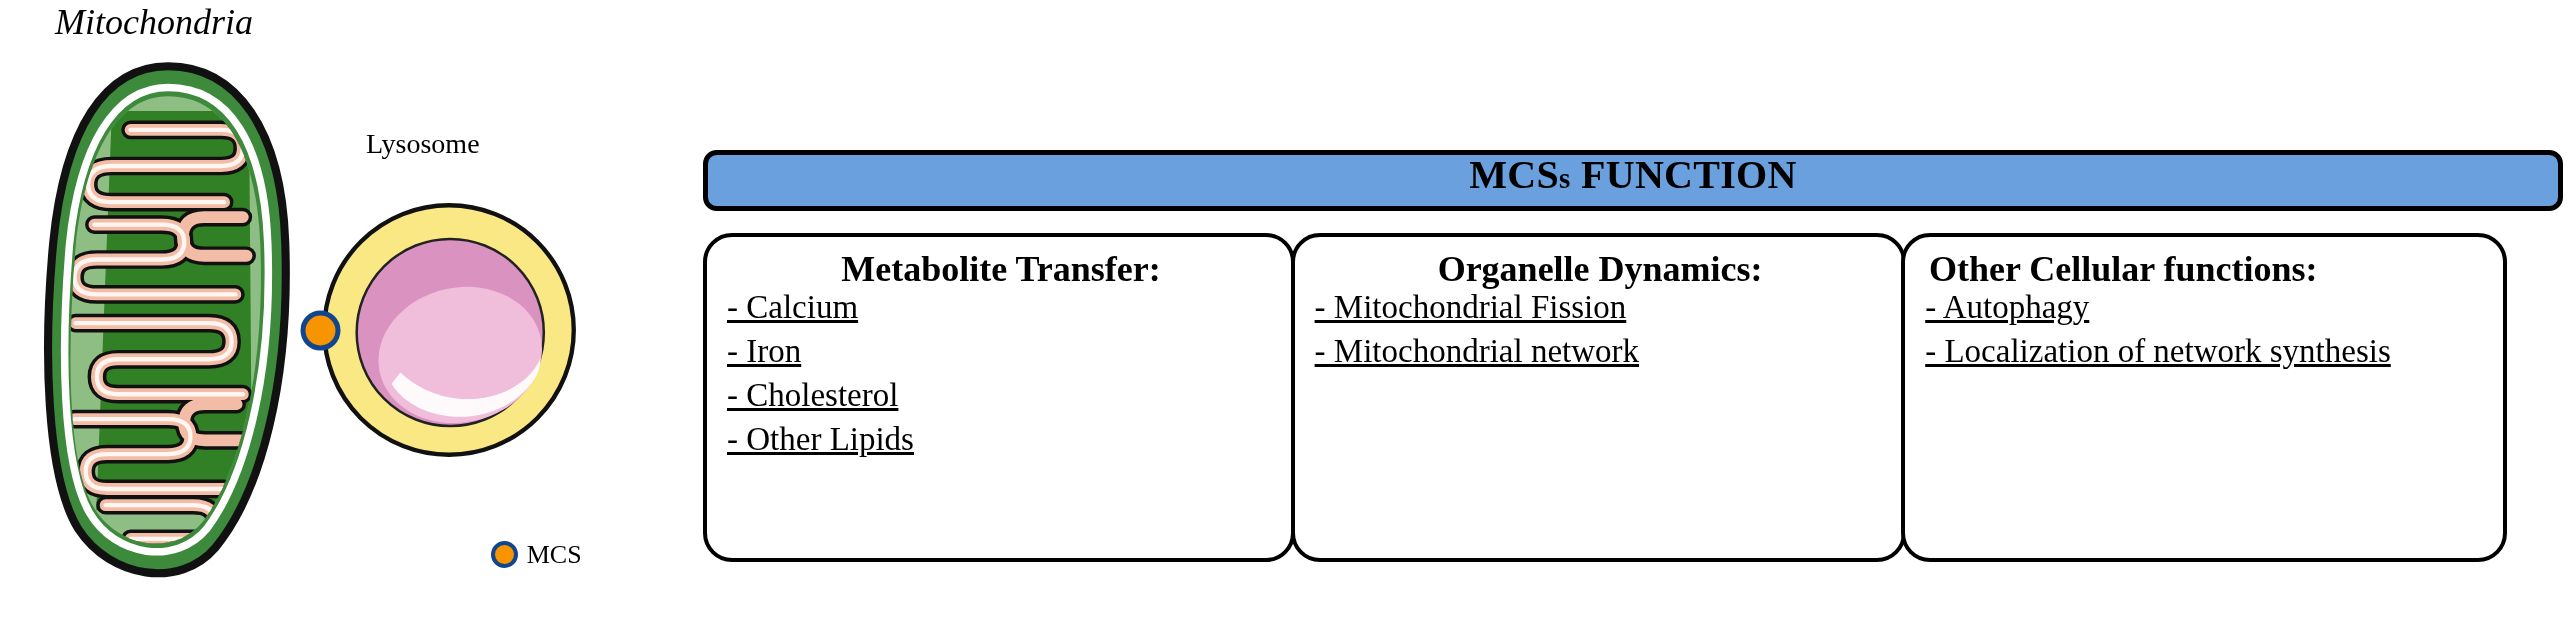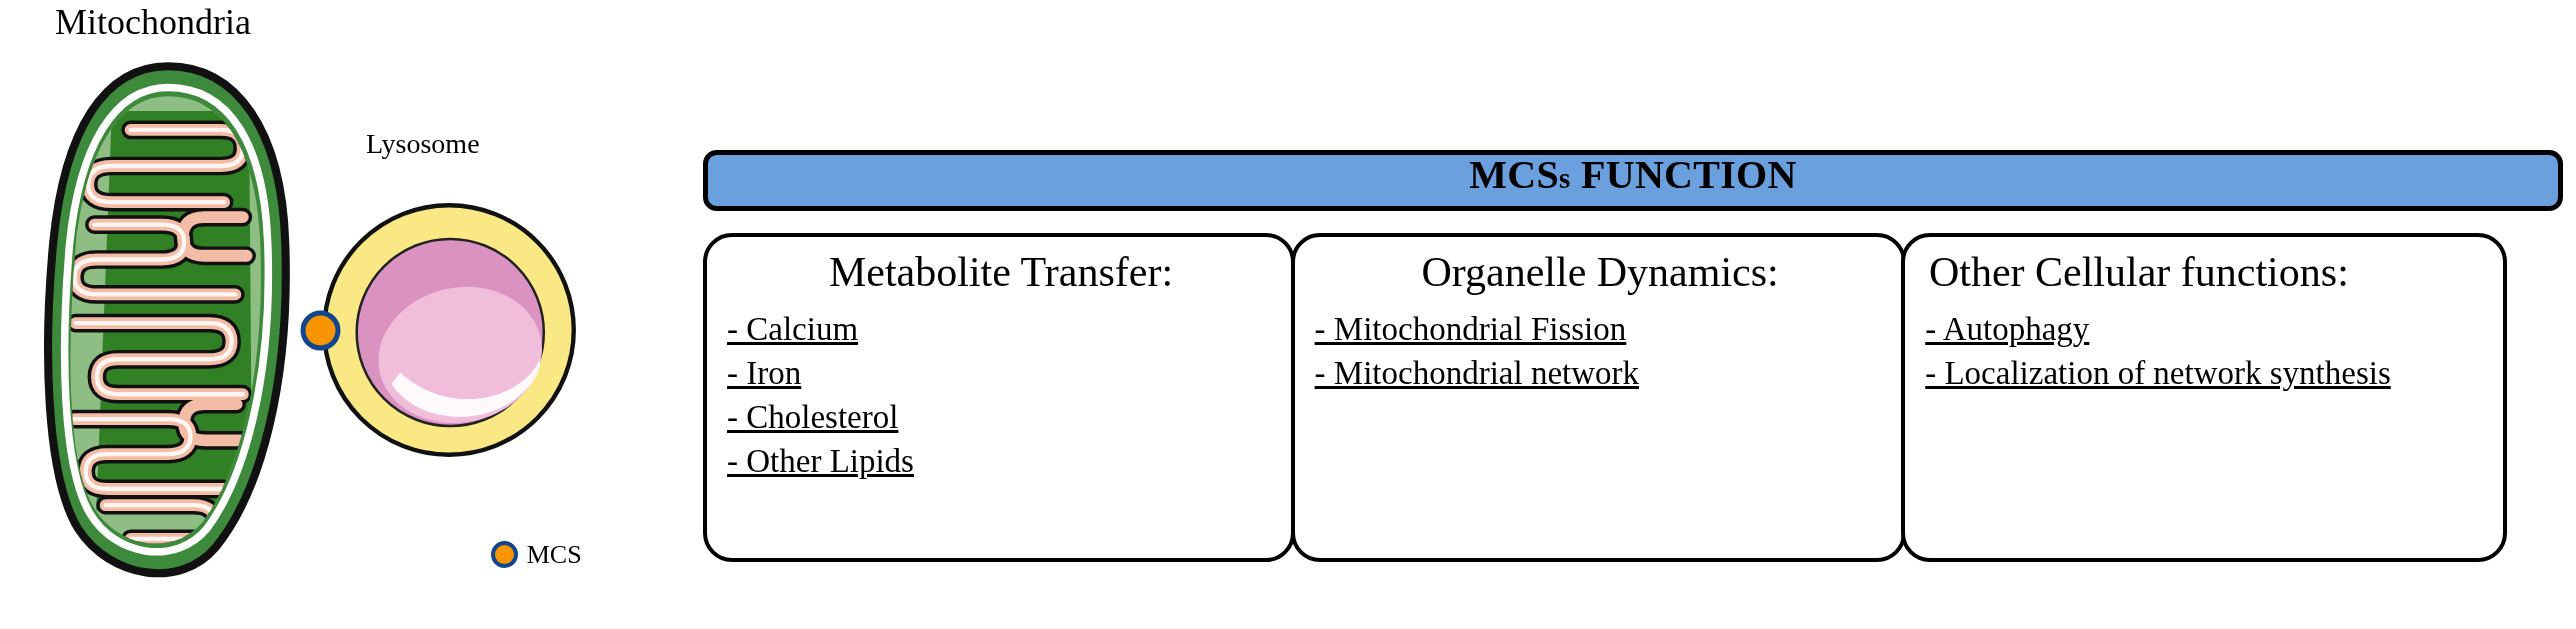--- a/index.html
+++ b/index.html
@@ -23,20 +23,21 @@
     width: 685px; height: 629px;
   }
 
   #mitochondria-label {
     position: absolute;
     left: 55px; top: 3.7px;
     font-size: 36px;
     line-height: 1;
     white-space: nowrap;
     font-family: "Liberation Serif", "DejaVu Serif", serif;
+    font-style: italic;
   }
 
   #lysosome-label {
     position: absolute;
     left: 366px; top: 130px;
     font-size: 28px;
     line-height: 1;
     white-space: nowrap;
     font-family: "Liberation Serif", "DejaVu Serif", serif;
   }
@@ -124,26 +125,26 @@
     border-radius: 29px;
     background: #ffffff;
     padding: 12.5px 16px 6.2px 20px;
     position: relative;
   }
   .function-box.box-1 { width: 592px; }
   .function-box.box-2 { width: 615px; margin-left: -4.4px; }
   .function-box.box-3 { width: 606px; margin-left: -4.4px; }
 
   .box-heading {
-    font-size: 42px;
-    font-weight: normal;
+    font-size: 36px;
+    font-weight: bold;
     line-height: 1.08;
     text-align: center;
     white-space: nowrap;
-    margin: 0 0 15px 0;
+    margin: 0 0 0 0;
   }
   .box-3 .box-heading { text-align: left; padding-left: 3.7px; }
 
   .box-items {
     list-style: none;
     margin: 0;
     padding: 0;
     text-decoration: underline;
   }
   .box-items li {

